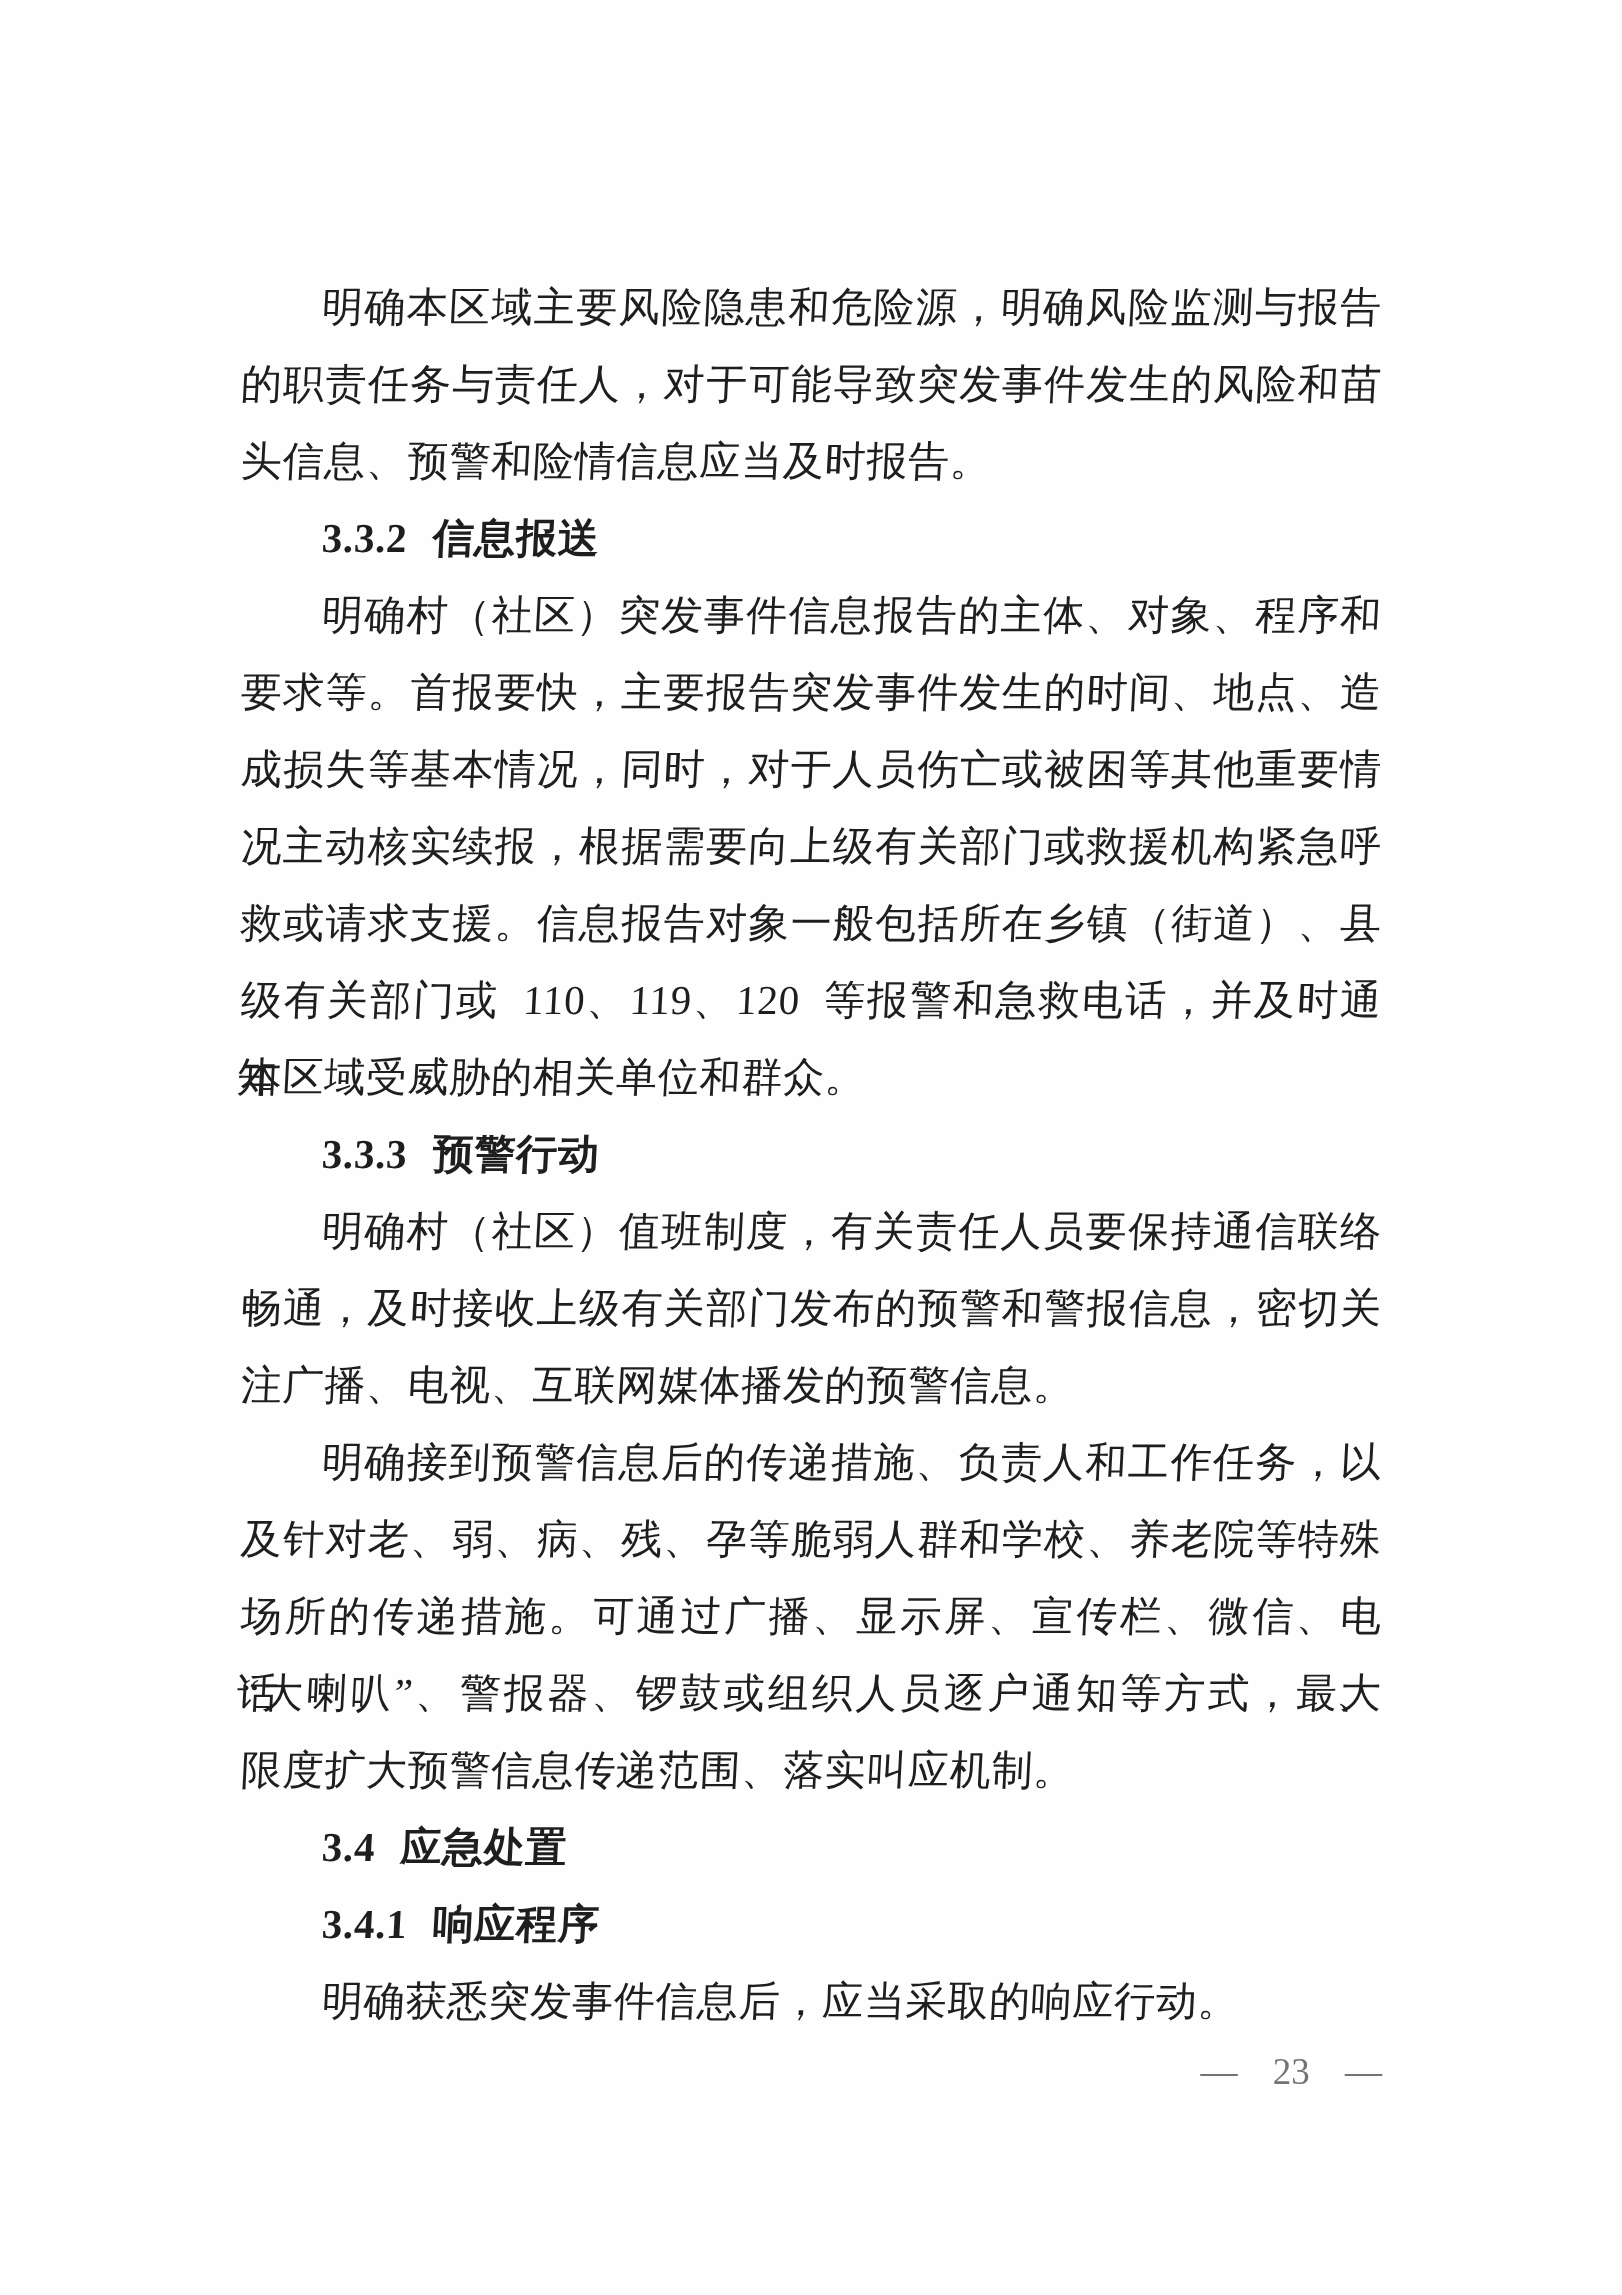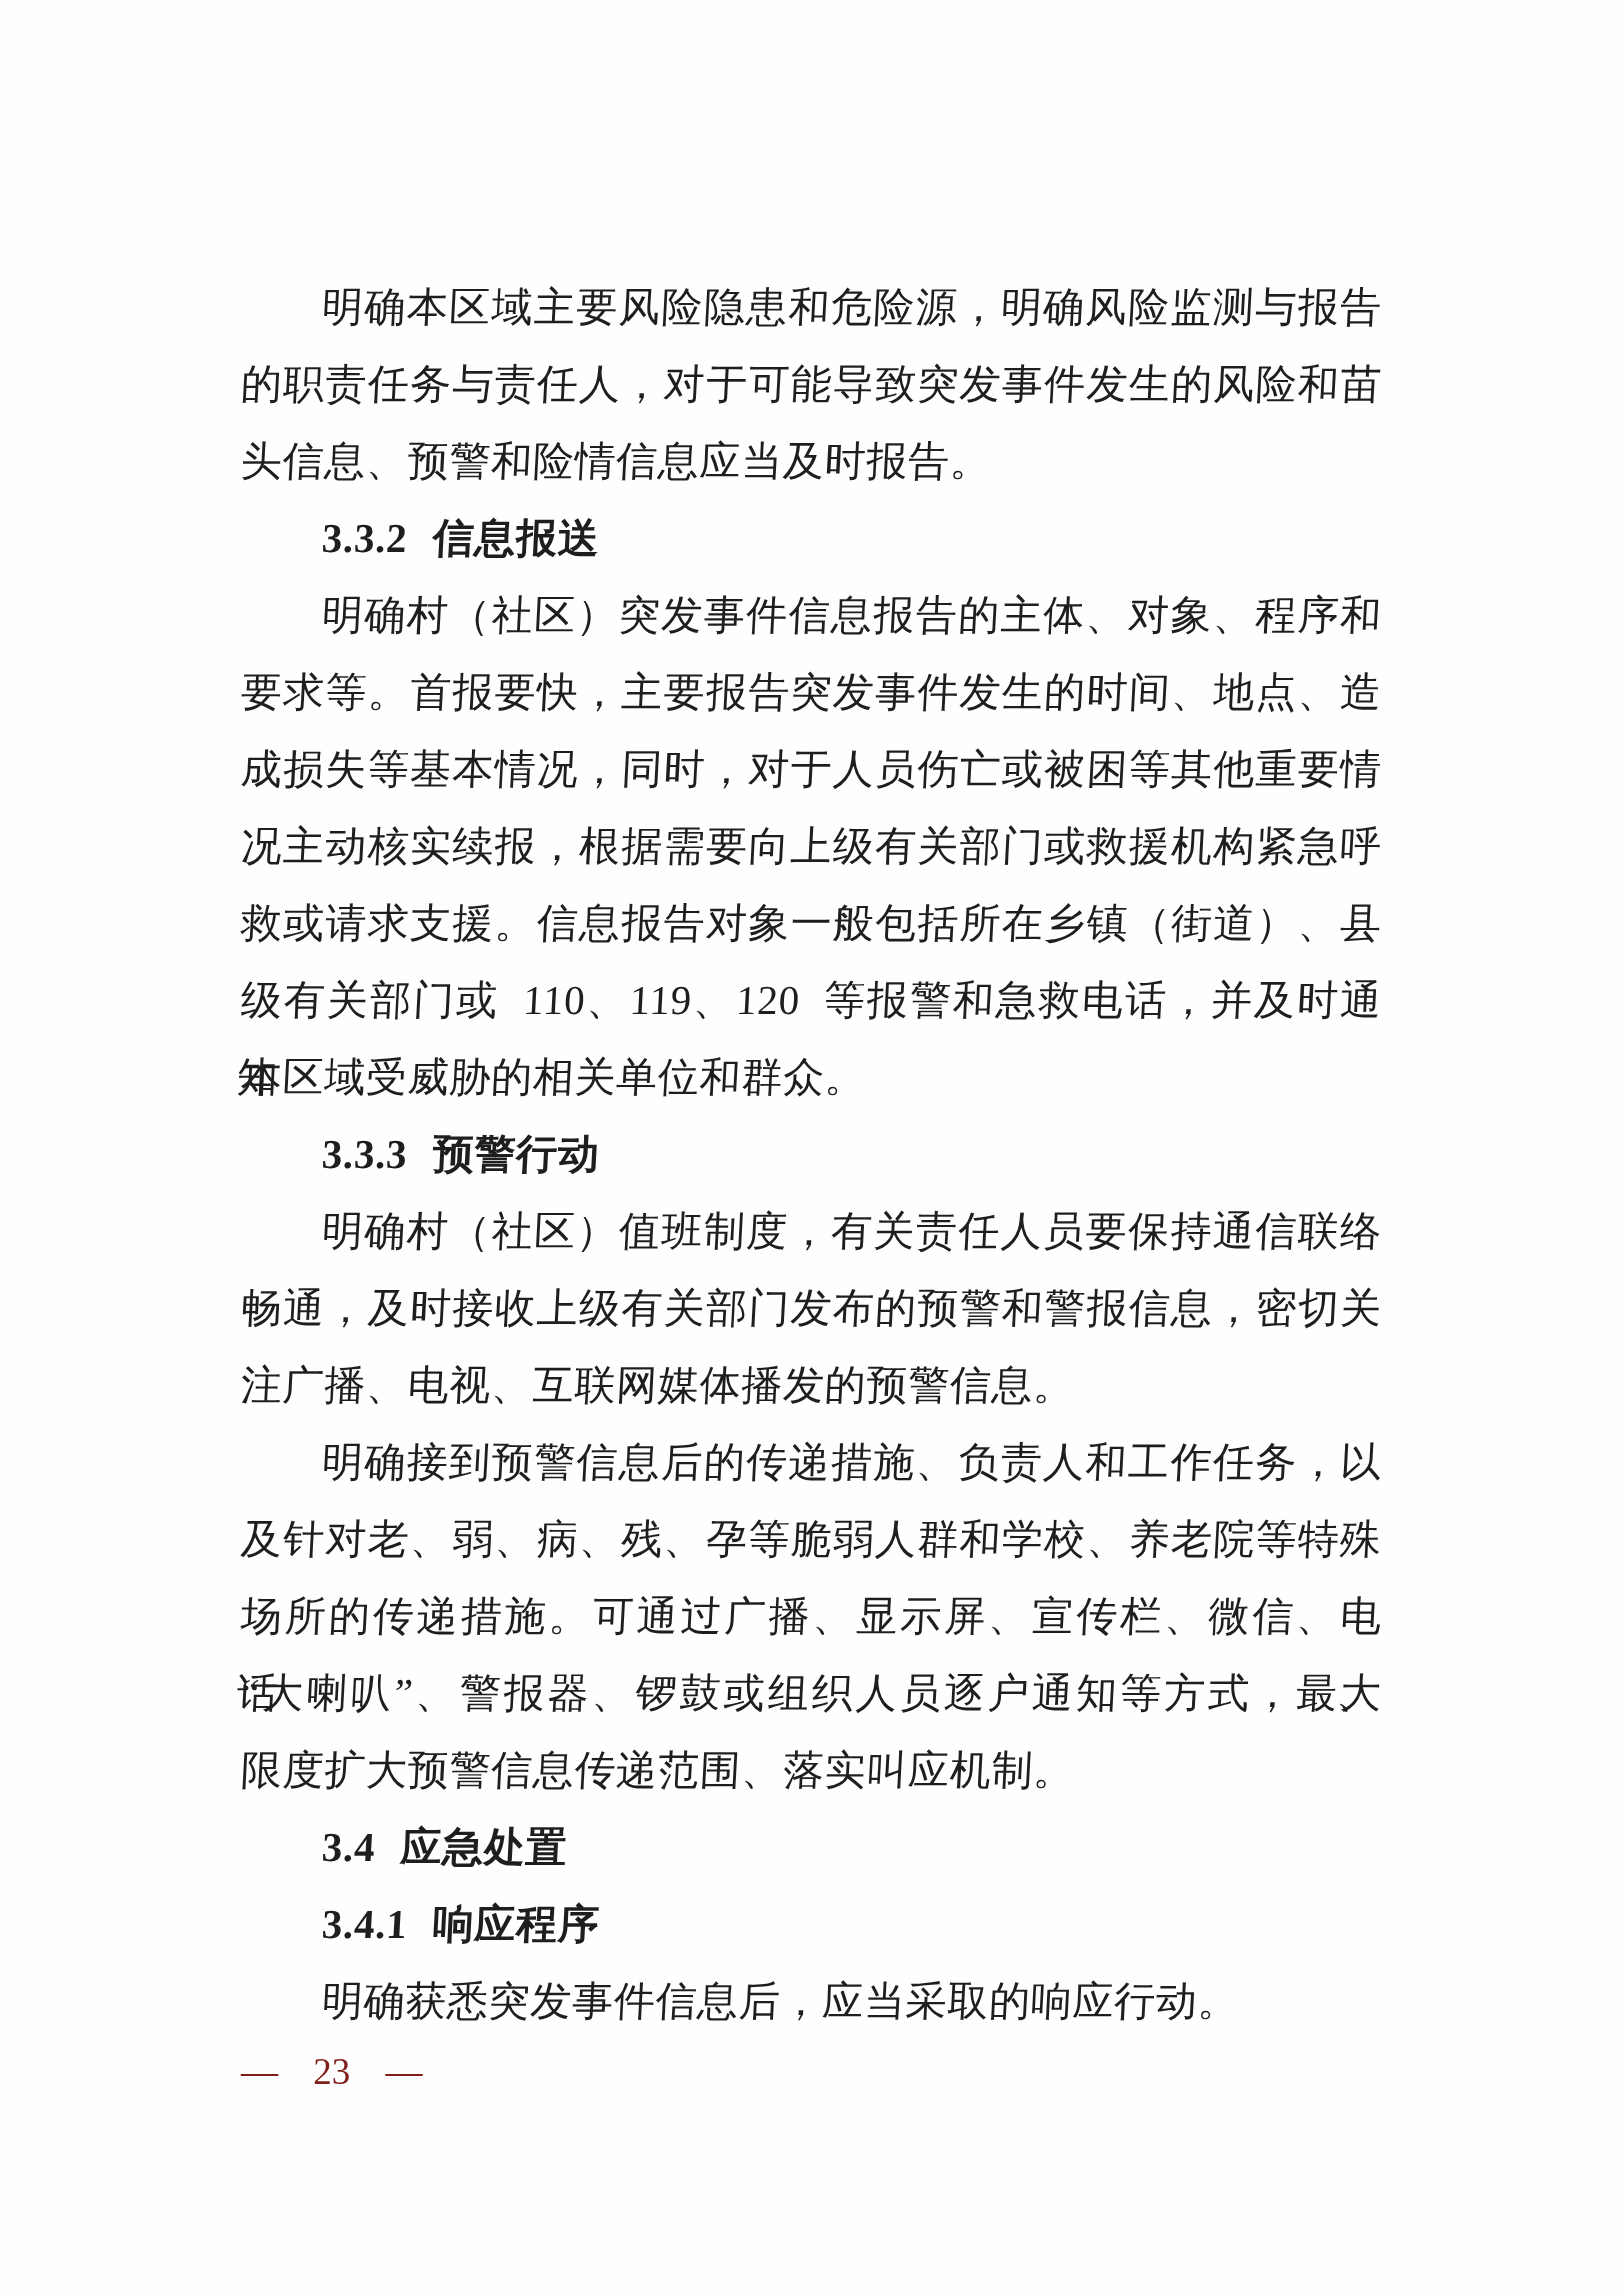--- a/index.html
+++ b/index.html
@@ -42,24 +42,25 @@
   .heading {
     font-weight: bold;
     font-size: 41px;
     word-spacing: 14.4px;
   }
   .pagenum {
     position: absolute;
     top: 2049px;
     left: 241px;
     width: 1141px;
+    text-align: right;
     font-size: 37px;
     line-height: 46px;
     word-spacing: 26px;
-    color: #7f1d1d;
+    color: #737373;
   }
 </style>
 </head>
 <body>
 
 <div class="page">
   <div class="textblock">
     <div class="line indent justify">明确本区域主要风险隐患和危险源，明确风险监测与报告</div>
     <div class="line justify">的职责任务与责任人，对于可能导致突发事件发生的风险和苗</div>
     <div class="line">头信息、预警和险情信息应当及时报告。</div>

